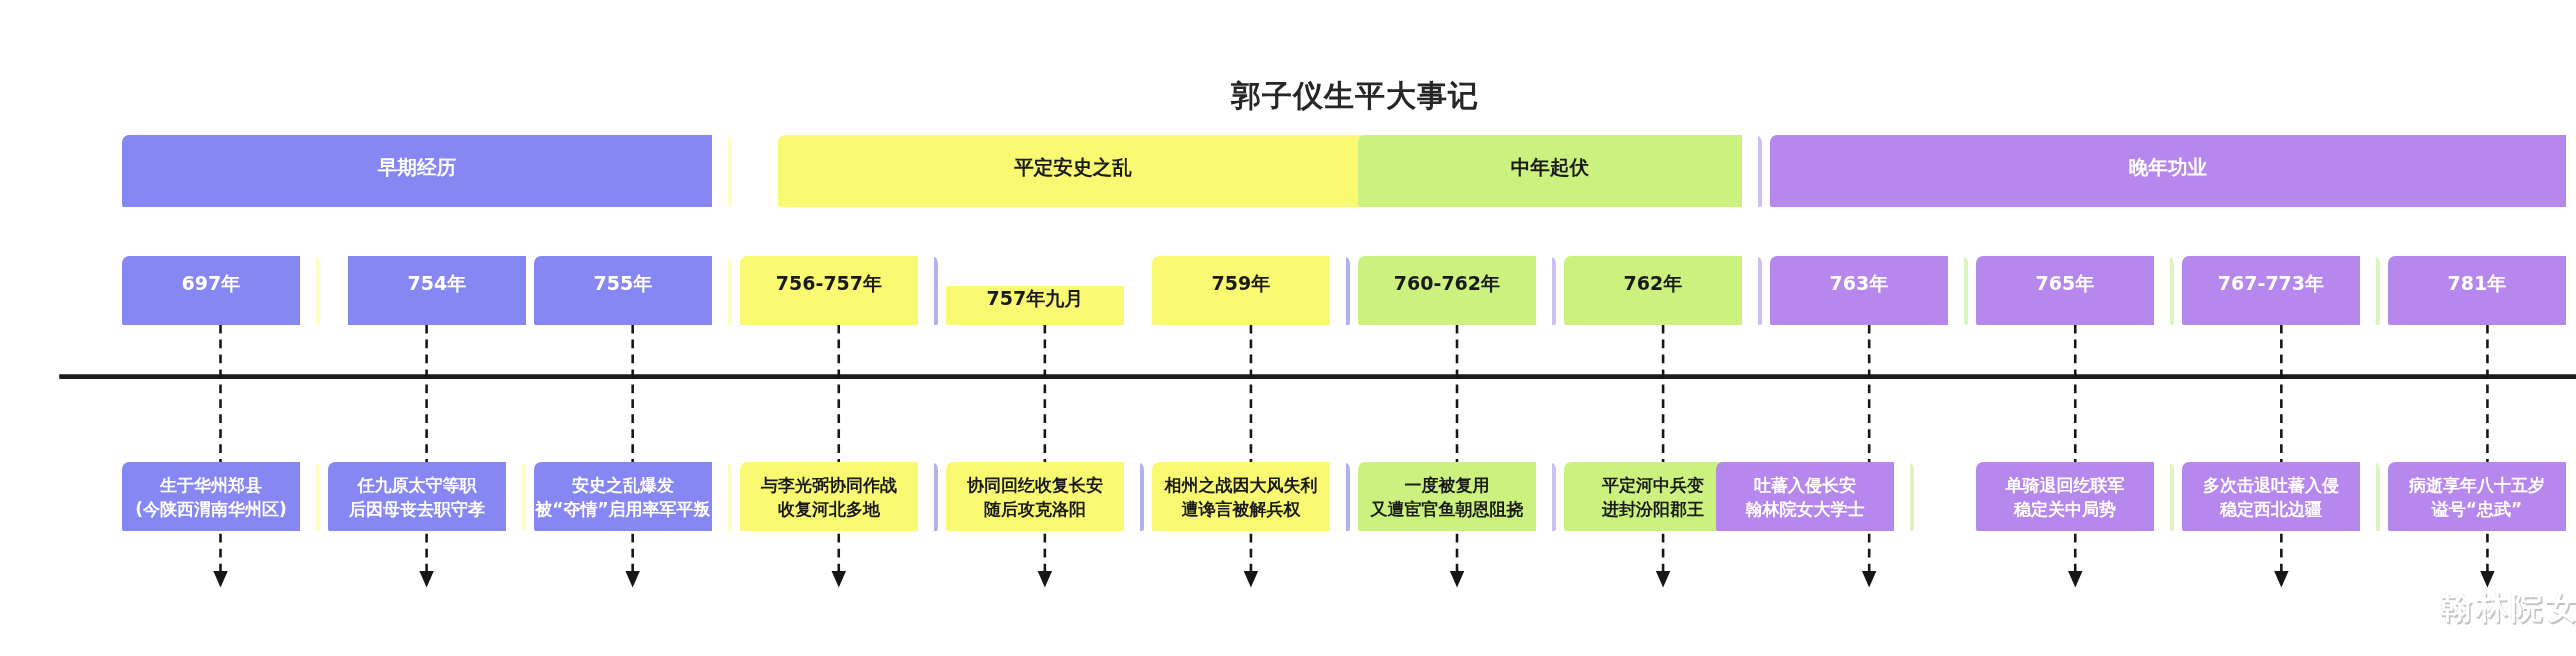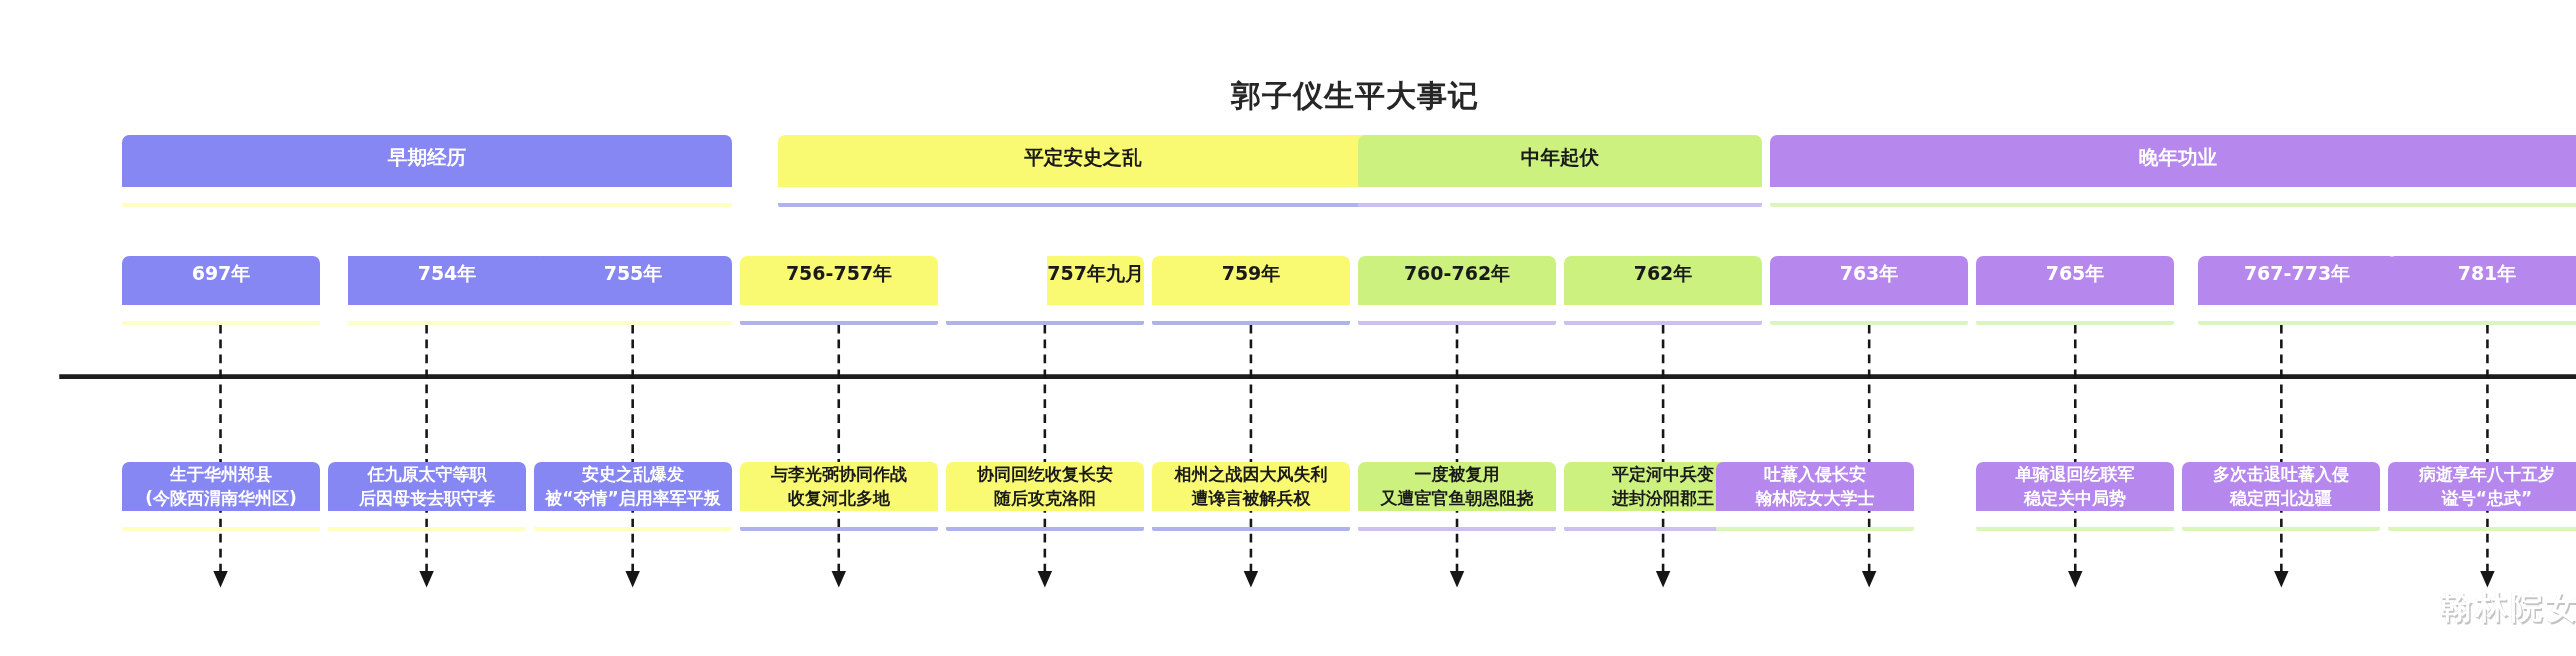--- a/index.html
+++ b/index.html
@@ -18,21 +18,20 @@
     font-size: 30px;
     font-weight: 700;
     color: #262626;
     letter-spacing: 1px;
   }
   #axis-layer { position: absolute; left: 0; top: 0; z-index: 1; }
   .band, .yearbox, .evtbox {
     position: absolute;
     z-index: 2;
     display: flex;
-    flex-direction: column;
     overflow: hidden;
     border-radius: 7.2px 7.2px 2.6px 2.6px;
     gap: 16px;
   }
   .band  { top: 135px; height: 72px; }
   .yearbox { top: 256px; height: 69px; }
   .evtbox  { top: 462px; height: 69px; }
   .band .main, .yearbox .main, .evtbox .main {
     flex: 1 1 auto;
     display: flex;
@@ -209,21 +208,21 @@
         <div class="main" style="background: rgb(182, 135, 236); color: rgb(255, 255, 255);">765年</div>
         <div class="strip" style="background: rgb(218, 246, 189);"></div>
       </div>
       <div class="evtbox" style="left: 1976px; width: 198px;">
         <div class="main" style="background: rgb(182, 135, 236); color: rgb(255, 255, 255);">
           <div class="">单骑退回纥联军</div>
           <div class="">稳定关中局势</div>
         </div>
         <div class="strip" style="background: rgb(218, 246, 189);"></div>
       </div>
-      <div class="yearbox" style="left: 2182px; width: 198px; margin-left: 16px;">
+      <div class="yearbox" style="left: 2182px; width: 198px;">
         <div class="main" style="background: rgb(182, 135, 236); color: rgb(255, 255, 255);">767-773年</div>
         <div class="strip" style="background: rgb(218, 246, 189);"></div>
       </div>
       <div class="evtbox" style="left: 2182px; width: 198px;">
         <div class="main" style="background: rgb(182, 135, 236); color: rgb(255, 255, 255);">
           <div class="">多次击退吐蕃入侵</div>
           <div class="">稳定西北边疆</div>
         </div>
         <div class="strip" style="background: rgb(218, 246, 189);"></div>
       </div>

